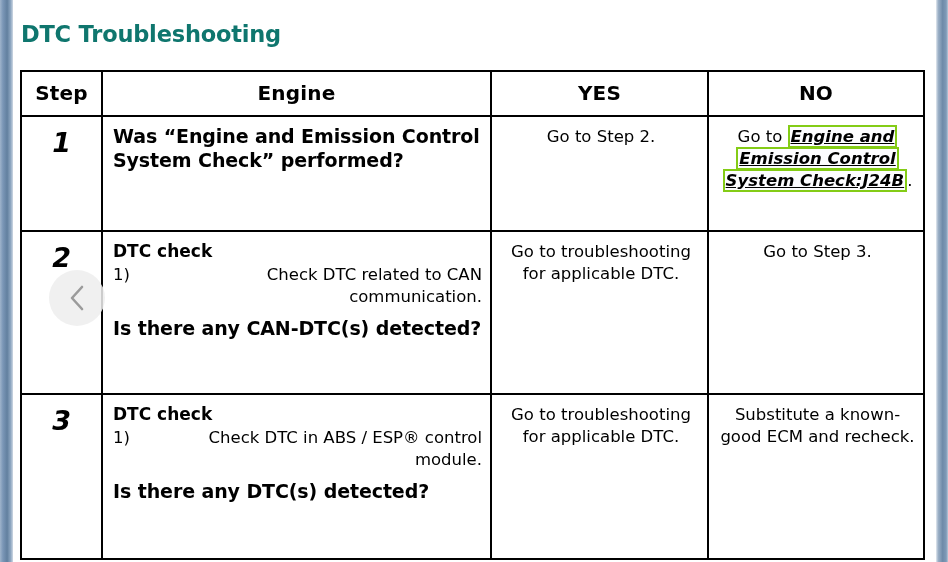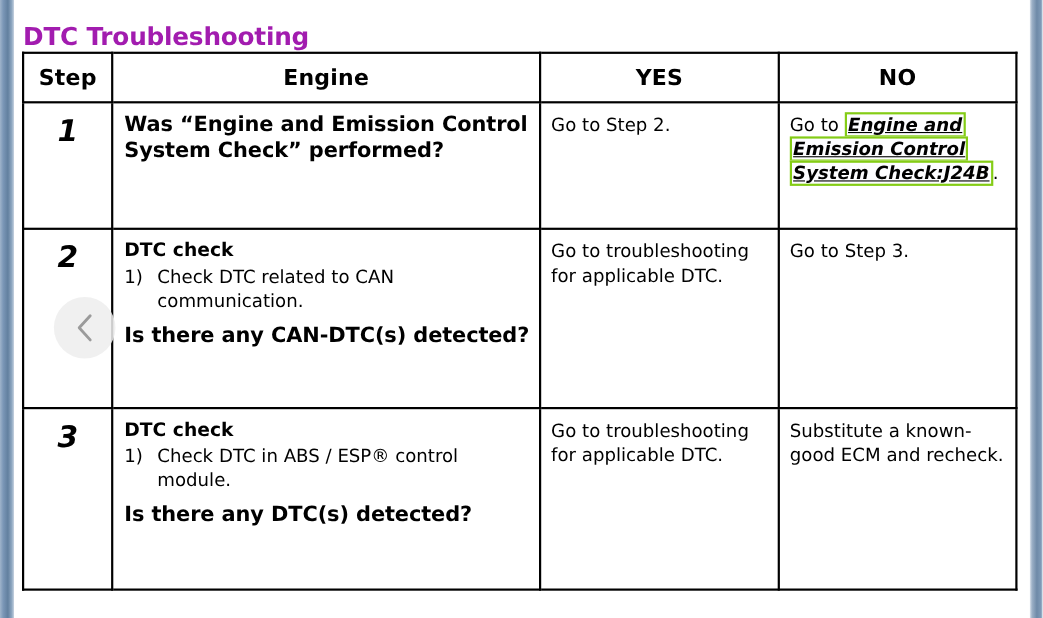--- a/index.html
+++ b/index.html
@@ -55,30 +55,30 @@
     bottom: 0;
     background: #ffffff;
   }
 
   .page-title {
     position: absolute;
     left: 8px;
     top: 21px;
     font-size: 22.5px;
     font-weight: bold;
-    color: #a21caf;
+    color: #0f766e;
     letter-spacing: -0.2px;
     white-space: nowrap;
   }
 
   
   table.dtc {
     position: absolute;
     left: 7px;
-    top: 47px;
+    top: 70px;
     width: 903px;
     border-collapse: collapse;
     table-layout: fixed;
     background: #ffffff;
   }
   table.dtc th,
   table.dtc td {
     border: 2.5px solid #000000;
     vertical-align: top;
     background: #ffffff;
@@ -107,20 +107,21 @@
     padding: 10px 0 0 0;
     letter-spacing: -0.5px;
   }
   td.action-cell {
     padding: 8px 8px 10px 10px;
   }
   td.rc-cell {
     padding: 9px 6px 10px 9px;
     font-size: 16.5px;
     line-height: 1.32;
+    text-align: center;
   }
 
   
   tr.r1 td { height: 94px; }
   tr.r2 td { height: 142px; }
   tr.r3 td { height: 144px; }
 
   
   .q-text {
     font-size: 19px;
@@ -139,20 +140,21 @@
     font-size: 16.5px;
     line-height: 1.3;
     margin-bottom: 10px;
   }
   .num-item .num {
     flex: 0 0 auto;
     width: 30px;
   }
   .num-item .num-body {
     flex: 1 1 auto;
+    text-align: right;
   }
   .q-text.spaced {
     margin-top: 2px;
   }
 
   
   a.doc-link {
     color: #000000;
     font-weight: bold;
     font-style: italic;

